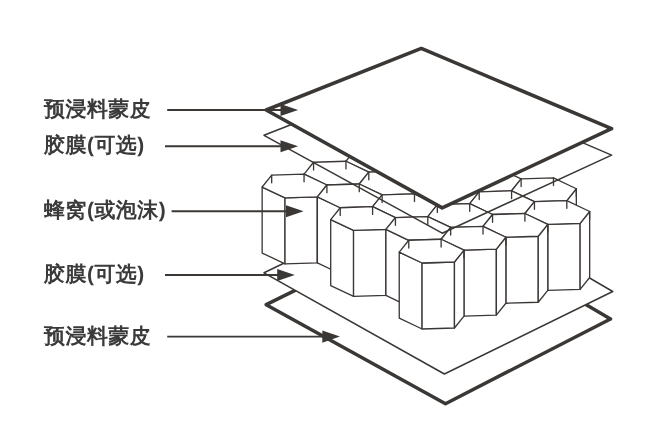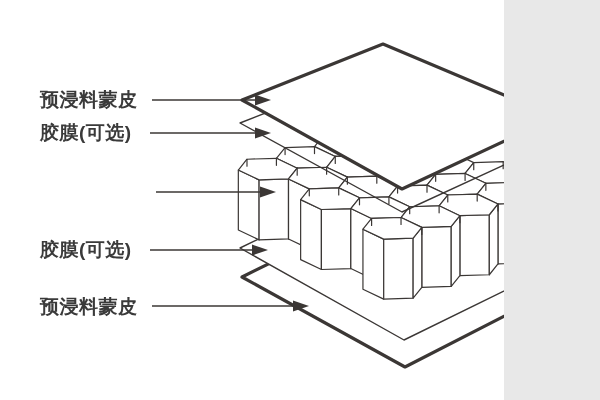--- a/index.html
+++ b/index.html
@@ -1,18 +1,18 @@
 <!DOCTYPE html>
 <html style="--bg: #ffffff; --line: #3b3735; --text: #3a3a3a;"><head>
 <meta charset="utf-8">
 <style>
   html,body{margin:0;padding:0;}
   body{background:#e8e8e8;font-family:"Liberation Sans",sans-serif;}
   .stage{
-    position:relative;width:504px;height:400px;overflow:hidden;
+    position:relative;width:600px;height:400px;overflow:hidden;
     background:var(--bg,#fff);
   }
   svg{position:absolute;left:0;top:0;color:var(--line,#3b3735);}
   svg .thick{stroke:currentColor;stroke-width:3.2;stroke-linejoin:round;}
   svg .thin{stroke:currentColor;stroke-width:1.4;stroke-linejoin:round;}
   svg .cell{stroke:currentColor;stroke-width:1.2;stroke-linejoin:round;stroke-linecap:round;}
   svg .fill{fill:#fff;}
   svg .nofill{fill:none;}
   svg .leader{stroke:currentColor;stroke-width:1.7;}
   svg .head{fill:currentColor;stroke:none;}
@@ -192,15 +192,16 @@
         <polygon class="head" points="276,192 260,186.5 260,197.5"></polygon>
         <line class="leader" x1="150" y1="250" x2="264" y2="250"></line>
         <polygon class="head" points="268,250 252,244.5 252,255.5"></polygon>
         <line class="leader" x1="152" y1="306" x2="305" y2="306"></line>
         <polygon class="head" points="309,306 293,300.5 293,311.5"></polygon>
       </g>
   </svg>
 
   <div class="lbl" style="top:89px">预浸料蒙皮</div>
   <div class="lbl" style="top:122px">胶膜(可选)</div>
+  <div class="lbl" style="top:181px">蜂窝(或泡沫)</div>
   <div class="lbl" style="top:239px">胶膜(可选)</div>
   <div class="lbl" style="top:296px">预浸料蒙皮</div>
 </div>
 
 </body></html>

